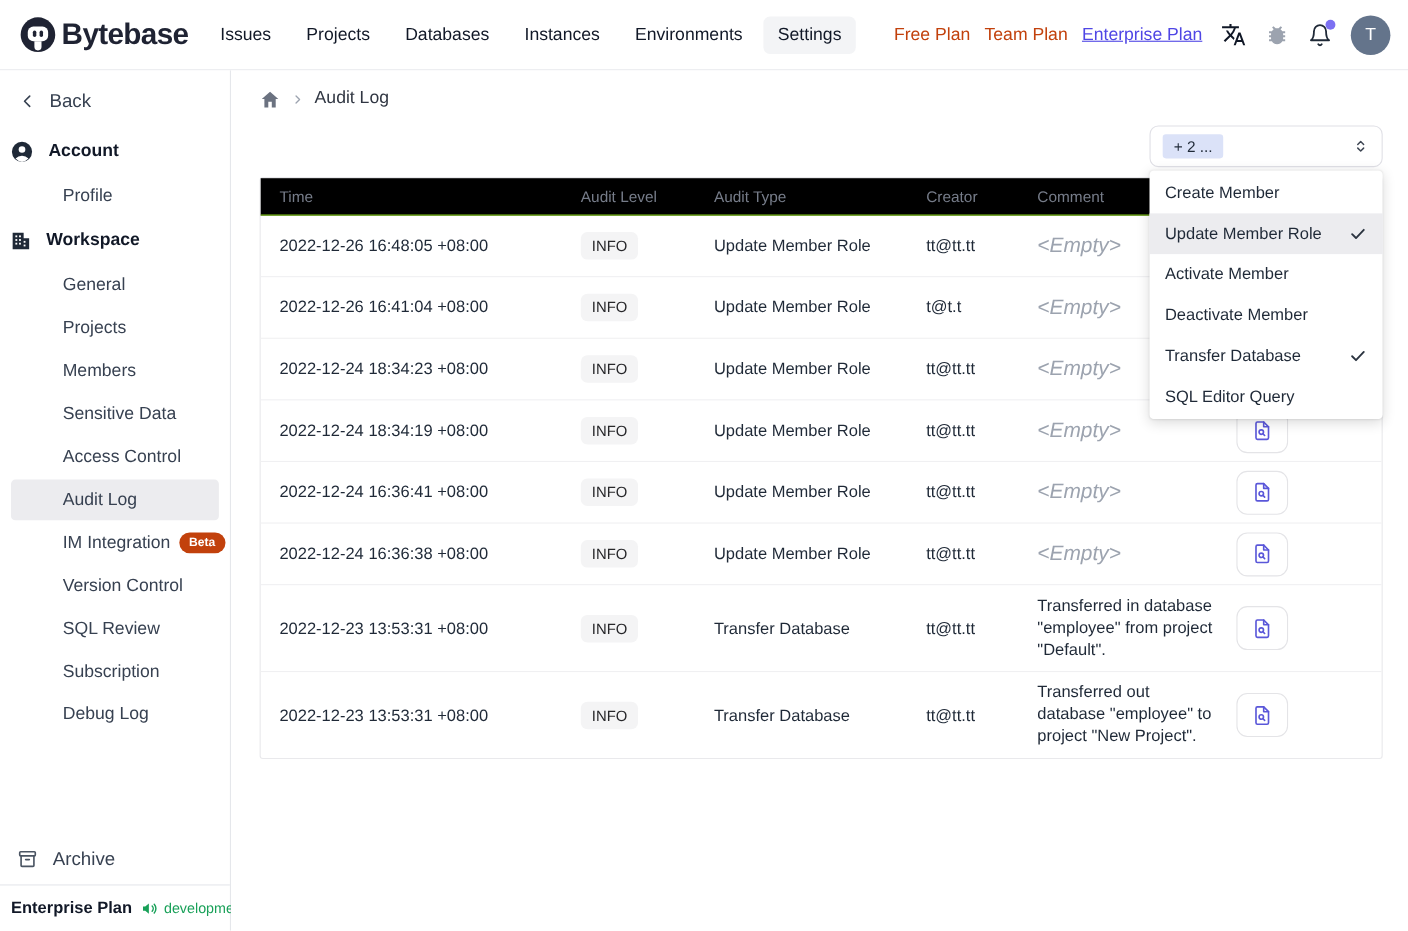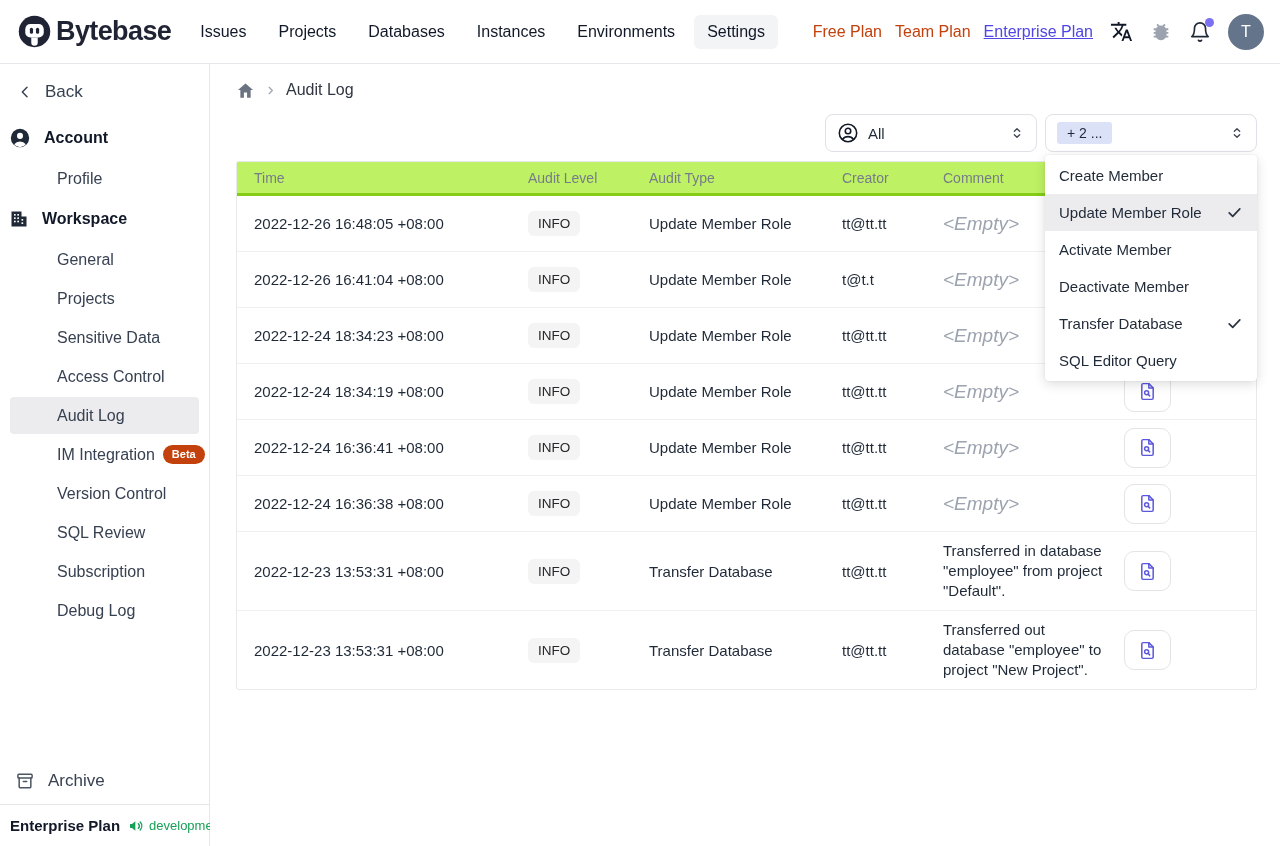--- a/index.html
+++ b/index.html
@@ -42,21 +42,21 @@
   .crumb{font-size:16px;color:#303642}
   .toolbar{display:flex;justify-content:flex-end;gap:8px;margin-top:12px}
   .select{width:212px;height:38px;border:1px solid #e0e0e6;border-radius:8px;background:#fff;display:flex;align-items:center;gap:9px;padding:0 11px;cursor:pointer}
   .select-label{font-size:15px;color:#1f2937}
   .updown{margin-left:auto;display:flex}
   .pill{background:var(--pill-bg,#dbe2f8);border-radius:3px;padding:3px 10px;font-size:14px;color:#1f2937}
 
   
   .table{margin-top:9px;border:1px solid #e9e9ec;border-radius:3px;background:#fff}
   .thead,.tr{display:grid;grid-template-columns:274px 121px 193px 101px 181px 1fr;align-items:center;padding-left:17px}
-  .thead{background:#bef264;height:34px;border-bottom:3px solid #84cc16}
+  .thead{background:#000000;height:34px;border-bottom:1px solid #84cc16}
   .th{font-size:14px;color:#767c89}
   .tr{border-bottom:1px solid #f0f0f2;min-height:56px}
   .tr:last-child{border-bottom:none}
   .td-time,.td-type,.td-creator{font-size:15px;color:#1f2937}
   .badge-info{display:inline-block;background:var(--info-badge-bg,#f4f4f5);border-radius:6px;padding:5px 10px;font-size:13.5px;color:#27272a}
   .td-comment{font-size:15px;color:#1f2937;line-height:20px;padding:9px 14px 9px 0}
   .td-comment.empty{font-style:italic;color:#9ca3af;font-size:19px;padding:0}
   .td-action{display:flex}
   .detail-btn{width:47px;height:40px;border:1px solid #e4e4e7;border-radius:10px;background:#fff;display:flex;align-items:center;justify-content:center;cursor:pointer}
 
@@ -163,20 +163,23 @@
             </span>
             <span>Workspace</span>
           </div>
           <div class="side-item">
             <span>General</span>
           </div>
           <div class="side-item">
             <span>Projects</span>
           </div>
           <div class="side-item">
+            <span>Members</span>
+          </div>
+          <div class="side-item">
             <span>Sensitive Data</span>
           </div>
           <div class="side-item">
             <span>Access Control</span>
           </div>
           <div class="side-item active">
             <span>Audit Log</span>
           </div>
           <div class="side-item">
             <span>IM Integration</span>
@@ -230,36 +233,20 @@
         <span style="display:flex">
           <svg width="11" height="11" viewBox="0 0 24 24" fill="none" stroke="#9ca3af" stroke-width="2.6" stroke-linecap="round" stroke-linejoin="round">
               <path d="M9 5l7 7-7 7"></path>
             </svg>
         </span>
         <span class="crumb">Audit Log</span>
       </div>
 
       <div class="toolbar">
         <div class="select">
-          <span style="display:flex">
-            <svg width="22" height="22" viewBox="0 0 24 24" fill="none" stroke="#111827" stroke-width="1.7" stroke-linecap="round">
-                <circle cx="12" cy="12" r="9.5"></circle>
-                <circle cx="12" cy="9.8" r="3"></circle>
-                <path d="M5.9 19a7.6 7.6 0 0 1 12.2 0"></path>
-              </svg>
-          </span>
-          <span class="select-label">All</span>
-          <span class="updown">
-            <svg width="16" height="16" viewBox="0 0 24 24" fill="none" stroke="#3f4754" stroke-width="2" stroke-linecap="round" stroke-linejoin="round">
-                <path d="M8 9.5 12 5.5l4 4"></path>
-                <path d="M8 14.5l4 4 4-4"></path>
-              </svg>
-          </span>
-        </div>
-        <div class="select">
           <span class="pill">+ 2 ...</span>
           <span class="updown">
             <svg width="16" height="16" viewBox="0 0 24 24" fill="none" stroke="#3f4754" stroke-width="2" stroke-linecap="round" stroke-linejoin="round">
                 <path d="M8 9.5 12 5.5l4 4"></path>
                 <path d="M8 14.5l4 4 4-4"></path>
               </svg>
           </span>
         </div>
       </div>
 

